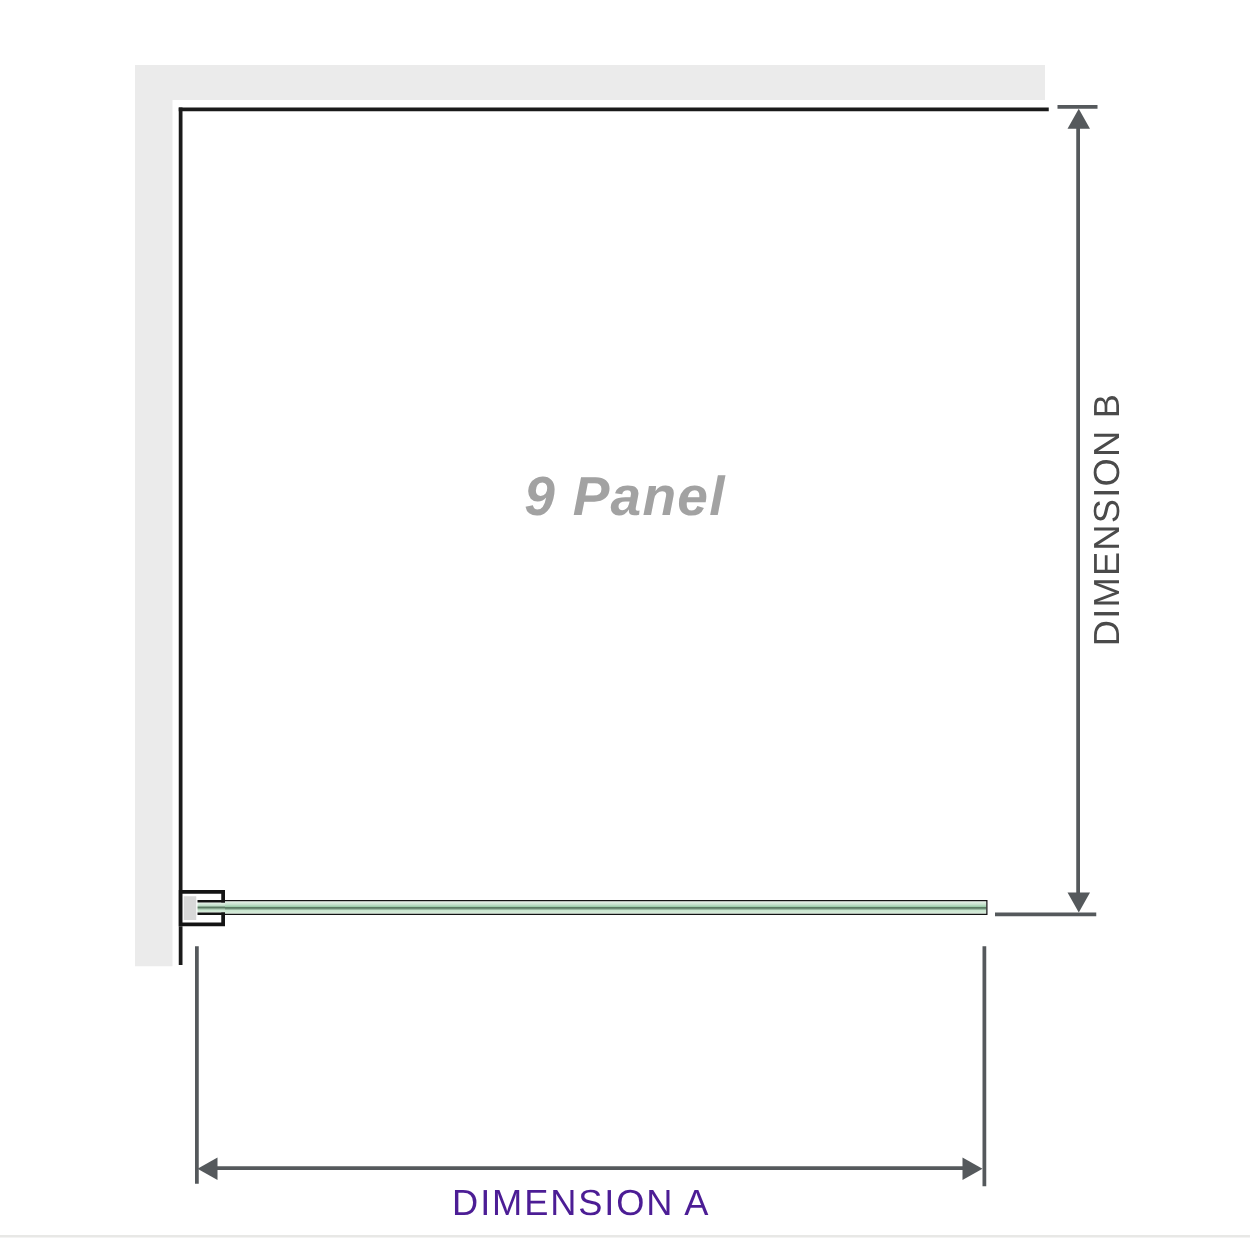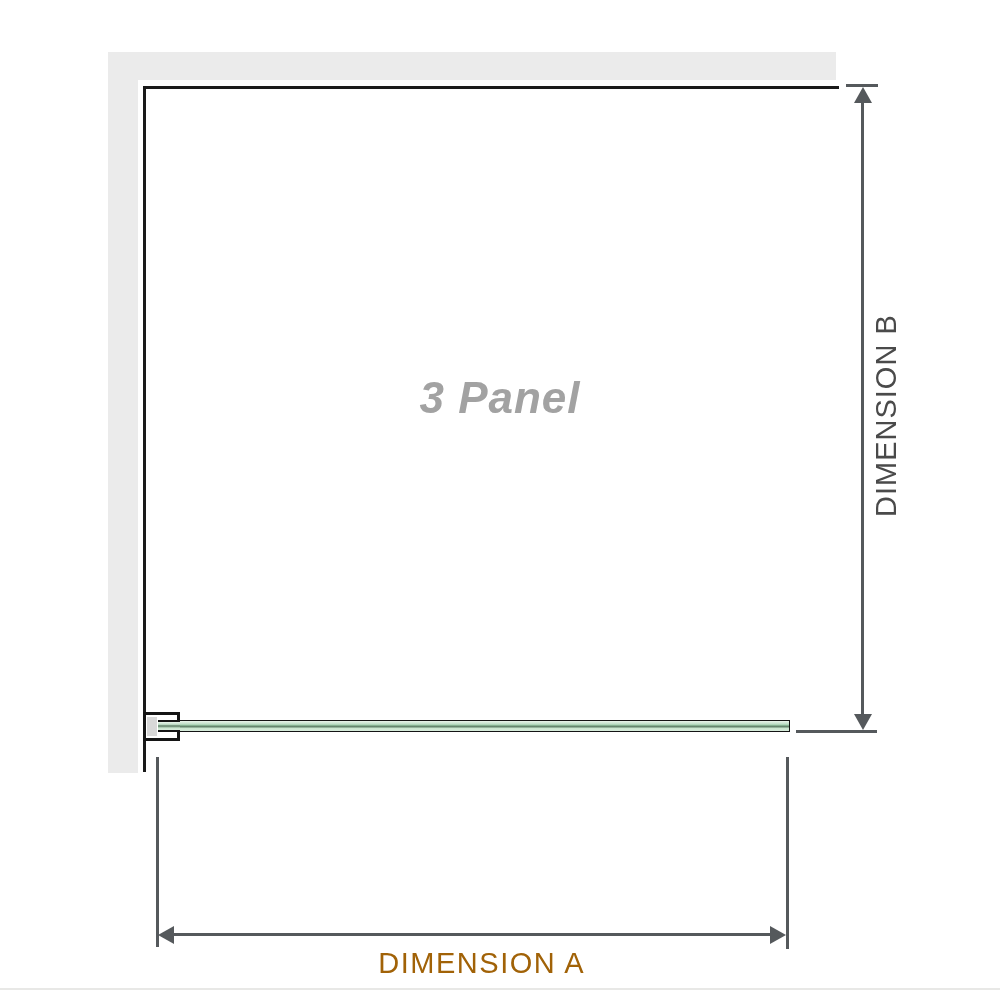--- a/index.html
+++ b/index.html
@@ -110,42 +110,42 @@
     border-right: 16px solid #55595c;
   }
   .dima-arrow-right {
     left: 770px; top: 926px;
     border-top: 9px solid transparent;
     border-bottom: 9px solid transparent;
     border-left: 16px solid #55595c;
   }
   .dima-label {
     left: 345px; top: 946px; width: 240px; height: 34px;
-    text-align: right;
+    text-align: center;
     font-size: 29px;
     letter-spacing: 1.5px;
-    color: #a16207;
+    color: #4c1d95;
     line-height: 34px;
     white-space: nowrap;
   }
 
   .footer-rule { left: 0; top: 988px; width: 1000px; height: 2px; background: #e8e8e6; }
 </style>
 </head>
 <body>
 
 <div class="canvas">
 
   <div class="abs wall-top"></div>
   <div class="abs wall-left"></div>
 
   <div class="abs edge-top"></div>
   <div class="abs edge-left"></div>
 
-  <div class="abs panel-label">3 Panel</div>
+  <div class="abs panel-label">9 Panel</div>
 
   <div class="abs glass"></div>
 
   <div class="abs bracket"></div>
   <div class="abs bracket-block"></div>
   <div class="abs glass-over-bracket"></div>
 
   <div class="abs dim dimb-line"></div>
   <div class="abs dim dimb-tick-top"></div>
   <div class="abs dim dimb-tick-bottom"></div>

